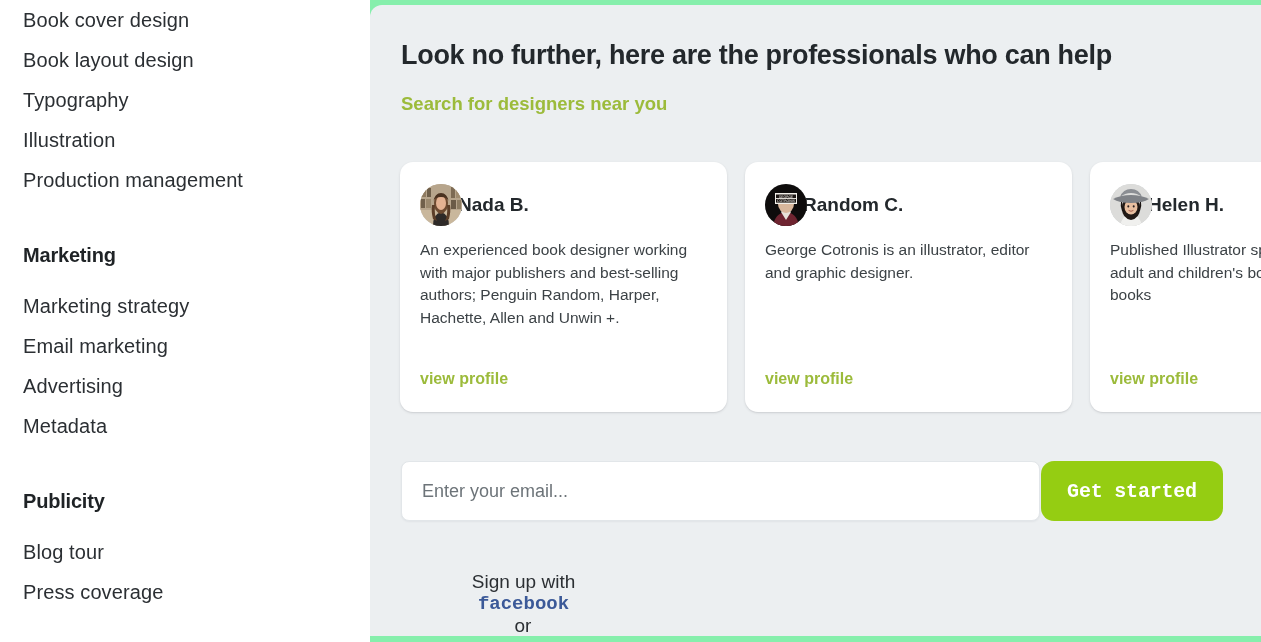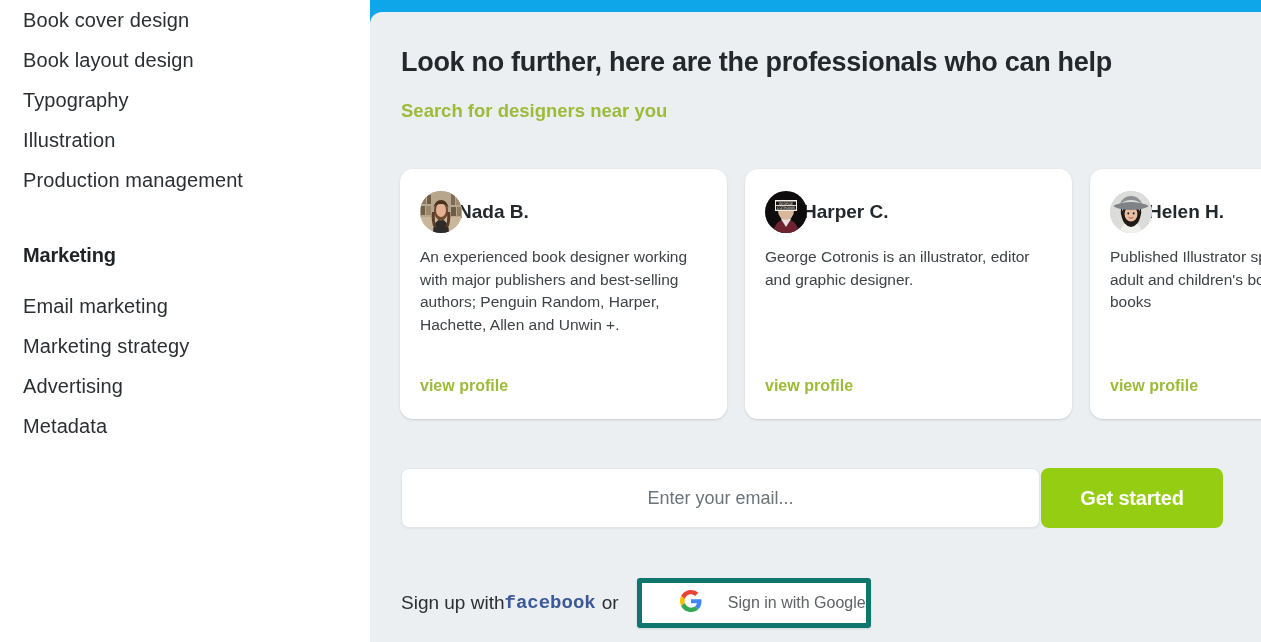--- a/index.html
+++ b/index.html
@@ -2,21 +2,21 @@
 <html><head>
 <meta charset="utf-8">
 <style>
   * { box-sizing: border-box; margin: 0; padding: 0; }
   html, body {
     width: 1261px; height: 642px;
     background: #ffffff;
     font-family: "Liberation Sans", sans-serif;
     overflow: hidden;
   }
-  .page { position: relative; width: 1261px; height: 642px; background: #0ea5e9; }
+  .page { position: relative; width: 1261px; height: 642px; background: #86efac; }
 
   
   .sidebar {
     position: absolute; left: 0; top: 0;
     width: 370px; height: 642px;
     background: #fff;
     padding: 0 0 0 23px;
   }
   .nav-link {
     font-size: 20px;
@@ -33,21 +33,21 @@
     letter-spacing: -.2px;
     line-height: 34px;
     white-space: nowrap;
   }
   .grp-gap { height: 38px; }
   .grp-gap-sm { height: 14px; }
 
   
   .panel {
     position: absolute;
-    left: 370px; top: 12px;
+    left: 370px; top: 5px;
     width: 891px; height: 631px;
     background: #eceff1;
     border-top-left-radius: 12px;
     border-bottom-left-radius: 0px;
     overflow: hidden;
   }
   .panel-inner { position: relative; width: 891px; height: 631px; }
 
   .headline {
     position: absolute; left: 31px; top: 35px;
@@ -111,35 +111,34 @@
   }
   .email-input {
     width: 639px; height: 60px;
     background: #fff; border: 1px solid #e2e6e9;
     border-radius: 8px;
     font-family: "Liberation Sans", sans-serif;
     font-size: 18px; color: #3c4246;
     padding: 0 20px;
     box-shadow: 0 1px 2px rgba(16,24,32,.05);
     outline: none;
-    text-align: center;
   }
   .email-input::placeholder { color: #6d7479; }
   .get-started {
     margin-left: 1px;
     width: 182px; height: 60px;
-    background: #95cd12; border: none; border-radius: 8px;
-    color: #fff; font-family: Liberation Sans, sans-serif;
+    background: #95cd12; border: none; border-radius: 13px;
+    color: #fff; font-family: Liberation Mono, monospace;
     font-size: 20px; font-weight: 700; letter-spacing: -.2px;
     cursor: pointer;
   }
 
   .social-row {
     position: absolute; left: 31px; top: 566px;
-    display: flex; align-items: center; height: 50px;
+    display: flex; align-items: center; height: 50px; flex-direction: column;
   }
   .social-text { font-size: 19px; color: #2b2f33; white-space: nowrap; }
   .fb-link { color: #3b5998; font-weight: 700; cursor: pointer; font-family: Liberation Mono, monospace; }
   .or-text { font-size: 19px; color: #2b2f33; margin: 0 7px 0 6px; }
   .google-btn {
     margin-left: 11px;
     display: flex; align-items: center;
     width: 234px; height: 50px;
     background: #fff; border: 5px solid #0f766e; border-radius: 3px;
     box-shadow: 0 1px 2px rgba(16,24,32,.12);
@@ -163,28 +162,34 @@
       <div class="nav-link">Typography</div>
       <div class="nav-link">Illustration</div>
       <div class="nav-link">Production management</div>
     </div>
 
     <div class="grp-gap"></div>
 
     <div>
       <div class="nav-heading">Marketing</div>
       <div class="grp-gap-sm"></div>
+      <div class="nav-link">Marketing strategy</div>
       <div class="nav-link">Email marketing</div>
-      <div class="nav-link">Marketing strategy</div>
       <div class="nav-link">Advertising</div>
       <div class="nav-link">Metadata</div>
     </div>
 
     <div class="grp-gap"></div>
 
+    <div>
+      <div class="nav-heading">Publicity</div>
+      <div class="grp-gap-sm"></div>
+      <div class="nav-link">Blog tour</div>
+      <div class="nav-link">Press coverage</div>
+    </div>
 
   </nav>
 
   <section class="panel">
     <div class="panel-inner">
 
       <h1 class="headline">Look no further, here are the professionals who can help</h1>
       <a class="sublink">Search for designers near you</a>
 
       <div class="cards">
@@ -226,21 +231,21 @@
                 <path d="M16 28 l5 8 l5-8 l-2 -3 h-6 z" fill="#e8e2da"></path>
                 <ellipse cx="21" cy="20" rx="8" ry="9" fill="#d9b79c"></ellipse>
                 <path d="M13 18 q1-9 8-9 q7 0 8 9 q-2-4 -8-4 q-6 0 -8 4z" fill="#17100f"></path>
                 <rect x="10" y="9" width="22" height="11" fill="#f2efe9"></rect>
                 <rect x="11" y="10.5" width="20" height="3.6" fill="#1a1412"></rect>
                 <rect x="11" y="15" width="20" height="3.6" fill="#1a1412"></rect>
                 <text x="21" y="13.6" font-size="3.4" fill="#f2efe9" text-anchor="middle" font-family="DejaVu Sans, sans-serif">GEORGE</text>
                 <text x="21" y="18.1" font-size="3.4" fill="#f2efe9" text-anchor="middle" font-family="DejaVu Sans, sans-serif">COTRONIS</text>
               </svg>
             </div>
-            <div class="card-name">Harper C.</div>
+            <div class="card-name">Random C.</div>
           </div>
           <p class="card-bio">George Cotronis is an illustrator, editor and graphic designer.</p>
           <a class="view-profile">view profile</a>
         </div>
 
         <div class="card">
           <div class="card-head">
             <div class="avatar">
               <svg viewBox="0 0 42 42" xmlns="http://www.w3.org/2000/svg">
                 <rect width="42" height="42" fill="#dcdcda"></rect>

